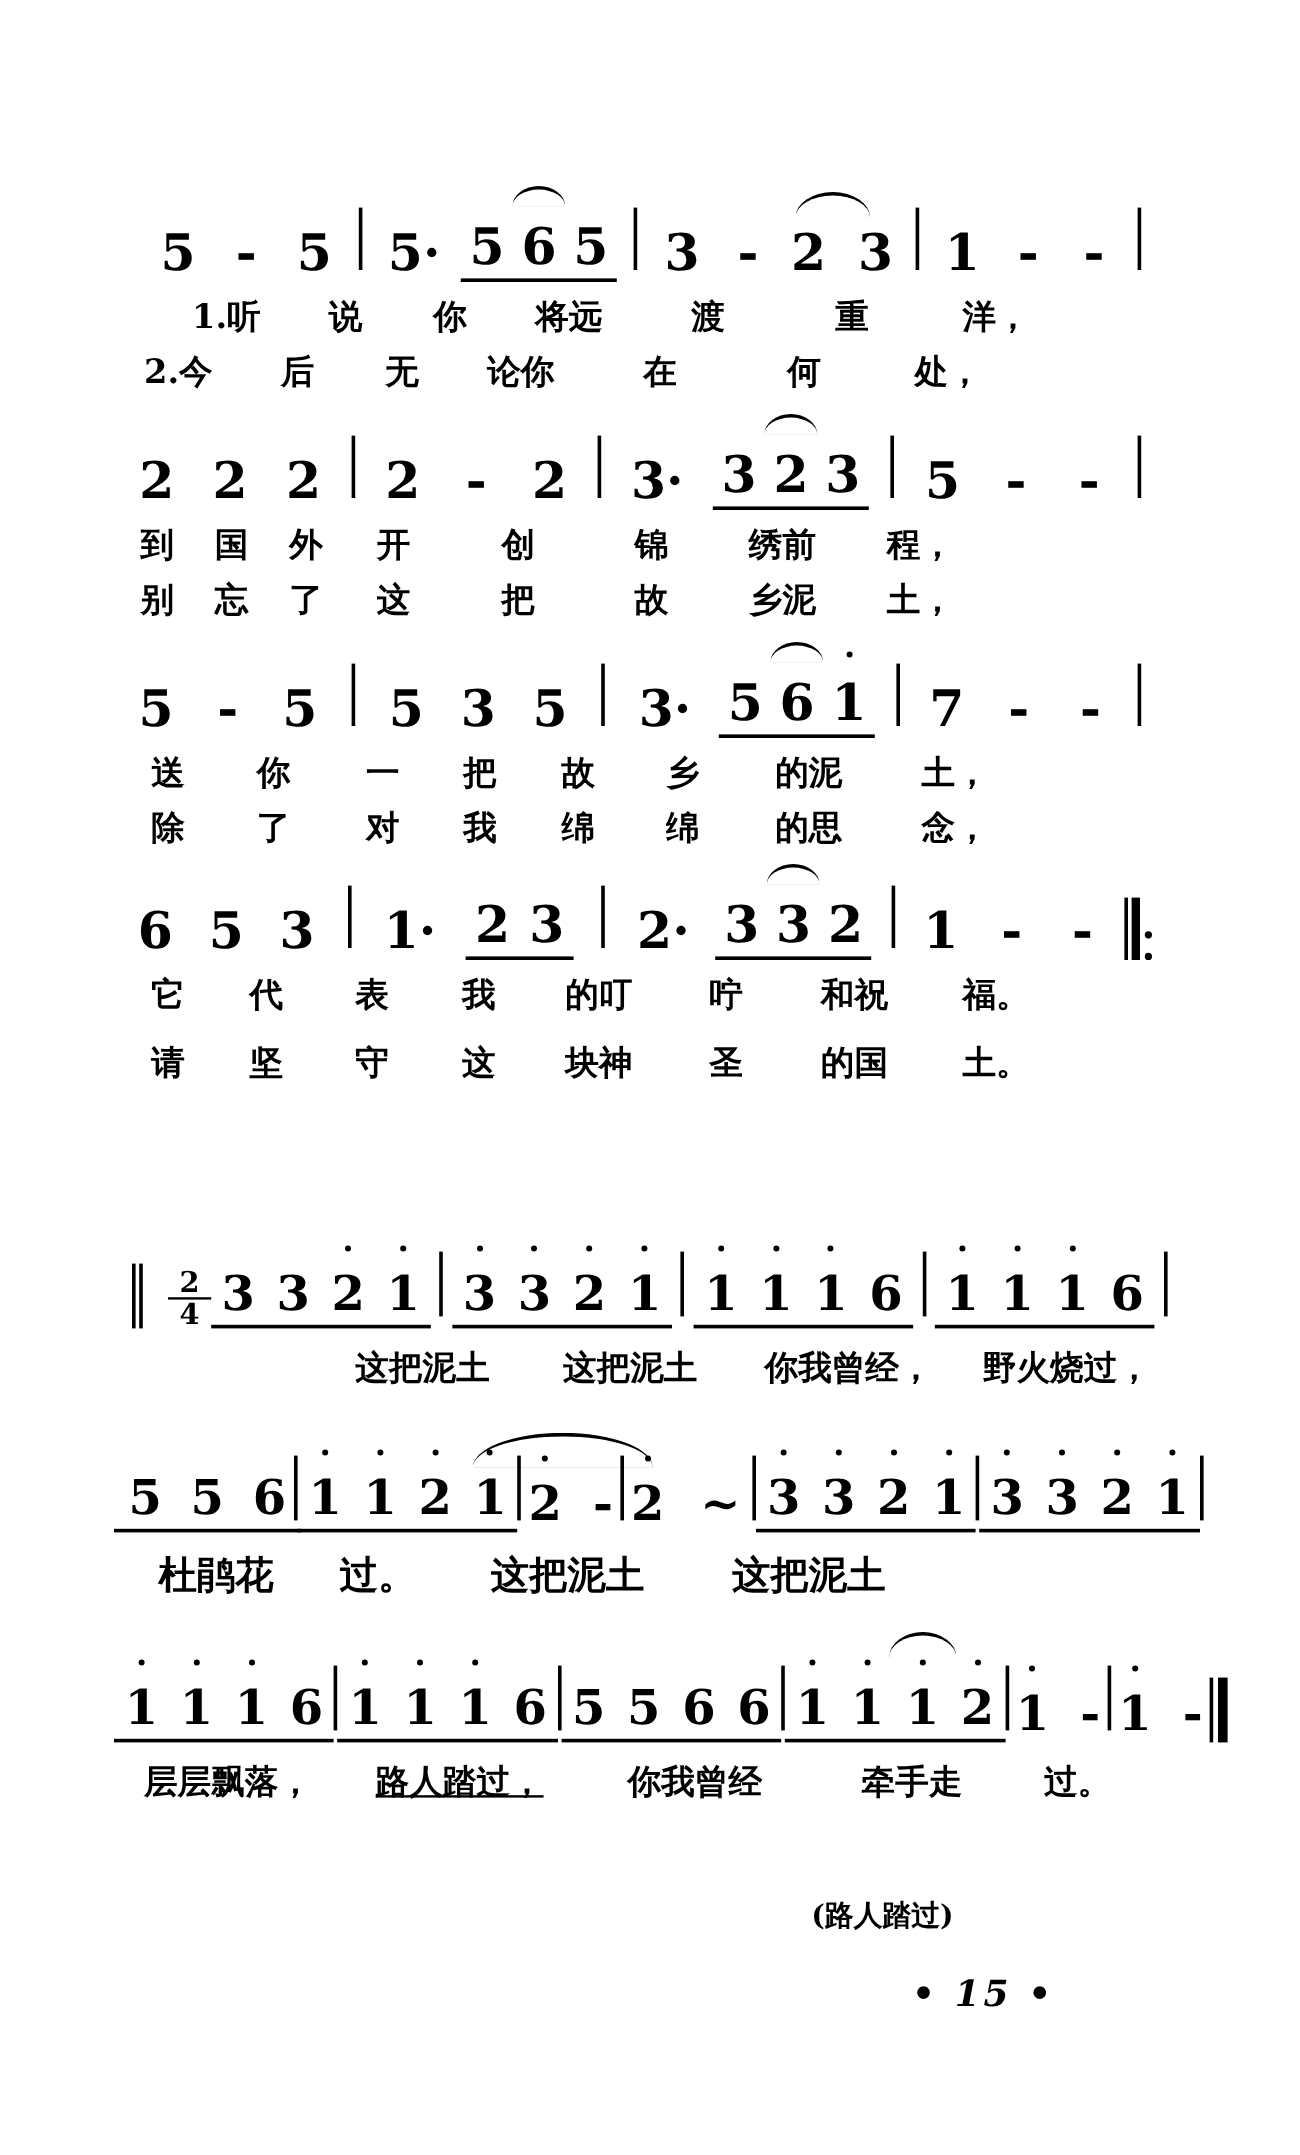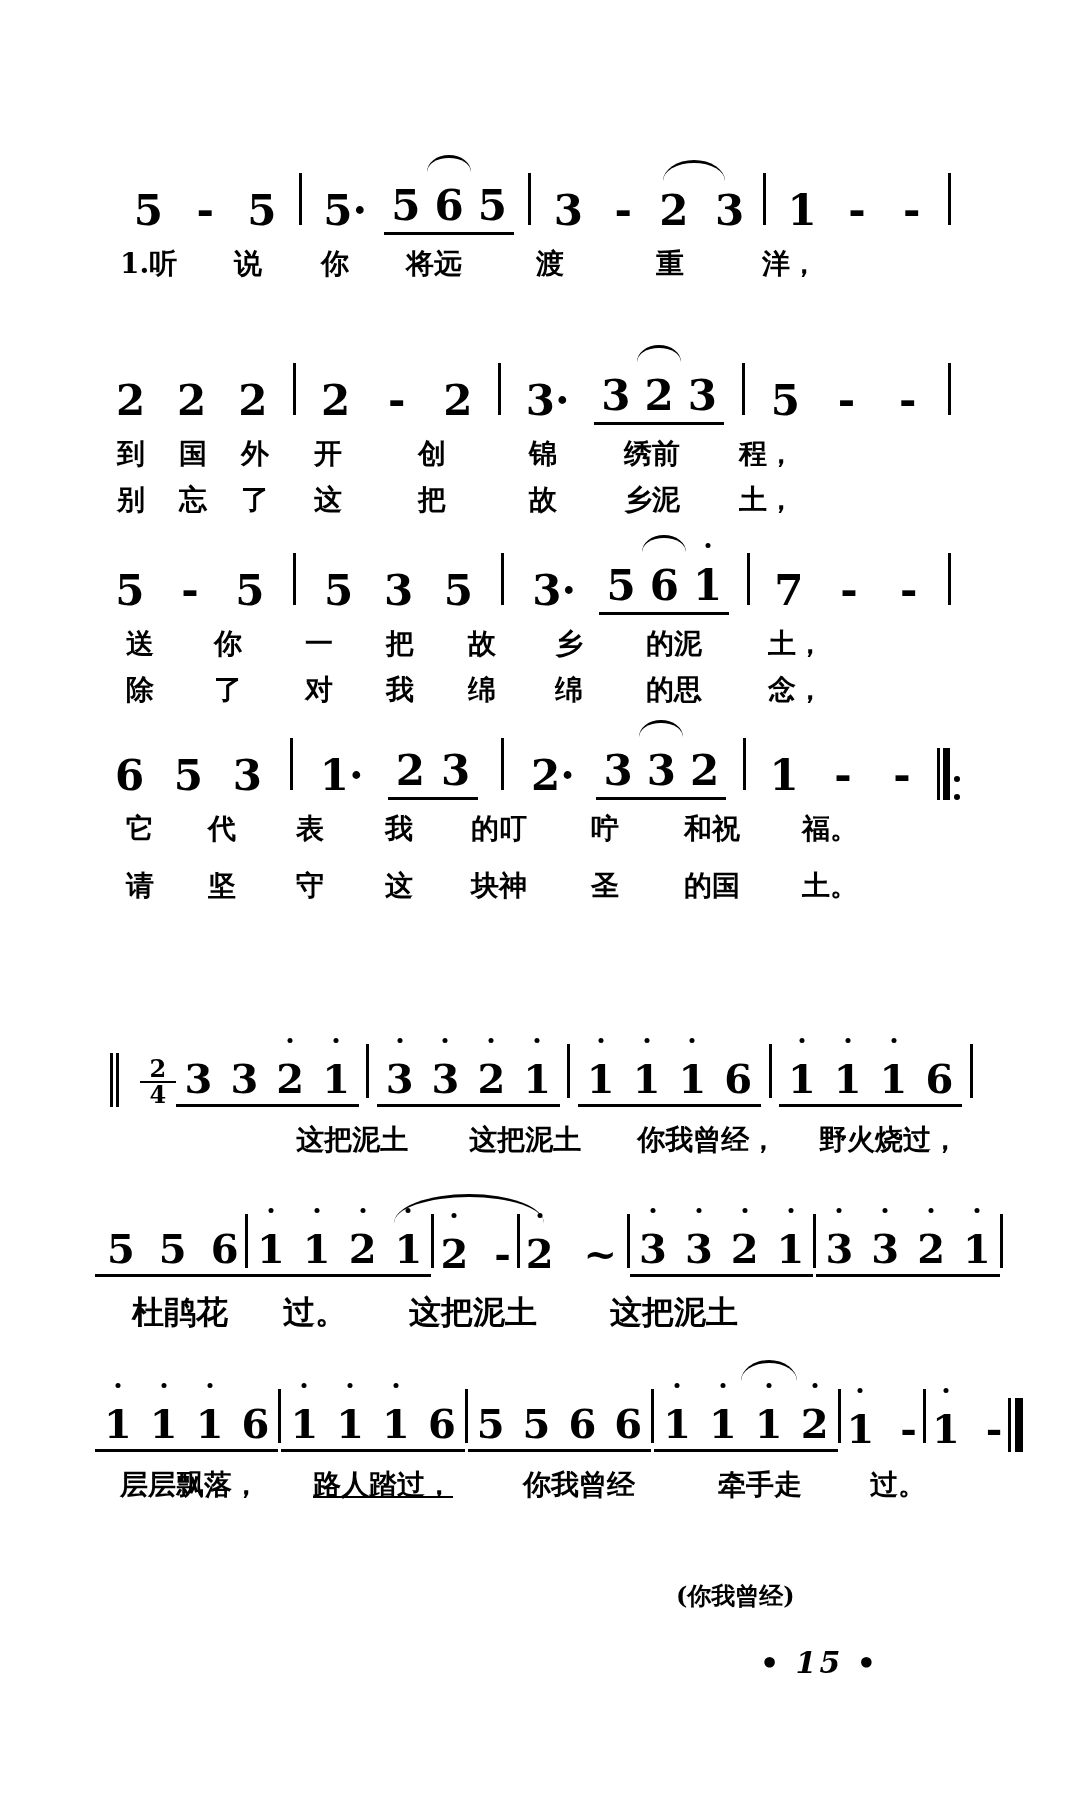--- a/index.html
+++ b/index.html
@@ -134,27 +134,36 @@
         <span class="n" style="position:relative; padding:0 6px;">2<span class="tie" style="left:100%;"></span></span>
         <span class="n" style="padding:0 6px;">3</span>
       </div>
       <div class="cell" style="width:22px;"><span class="bar" style="height:52px;"></span></div>
       <div class="cell" style="width:58px;"><span class="n">1</span></div>
       <div class="cell" style="width:58px;"><span class="n">-</span></div>
       <div class="cell" style="width:58px;"><span class="n">-</span></div>
       <div class="cell" style="width:22px;"><span class="bar" style="height:52px;"></span></div>
     </div>
     <div class="lyric-row" style="font-size:28px; margin-top:10px;">
-      <div class="cell" style="width:84px; text-align:left;"><span>1.听</span></div>
+      <div class="cell" style="width:84px; text-align:left;margin-left:40px;"><span>1.听</span></div>
       <div class="cell" style="width:88px;"><span>说</span></div>
       <div class="cell" style="width:86px;"><span>你</span></div>
       <div class="cell" style="width:112px;"><span>将远</span></div>
       <div class="cell" style="width:120px;"><span>渡</span></div>
       <div class="cell" style="width:120px;"><span>重</span></div>
       <div class="cell" style="width:120px;"><span>洋，</span></div>
+    </div>
+    <div class="lyric-row" style="font-size:28px; margin-top:8px;">
+      <div class="cell" style="width:84px; text-align:left;"><span>2.今</span></div>
+      <div class="cell" style="width:88px;"><span>后</span></div>
+      <div class="cell" style="width:86px;"><span>无</span></div>
+      <div class="cell" style="width:112px;"><span>论你</span></div>
+      <div class="cell" style="width:120px;"><span>在</span></div>
+      <div class="cell" style="width:120px;"><span>何</span></div>
+      <div class="cell" style="width:120px;"><span>处，</span></div>
     </div>
   </div>
 
   <div class="system" style="position:absolute; left:100px; top:365px; width:860px;">
     <div class="notes-row" style="font-size:42px; height:60px;">
       <div class="cell" style="width:62px;"><span class="n">2</span></div>
       <div class="cell" style="width:62px;"><span class="n">2</span></div>
       <div class="cell" style="width:62px;"><span class="n">2</span></div>
       <div class="cell" style="width:22px;"><span class="bar" style="height:52px;"></span></div>
       <div class="cell" style="width:62px;"><span class="n">2</span></div>
@@ -468,20 +477,20 @@
     <div class="lyric-row" style="font-size:28px; margin-top:14px;">
       <div class="cell" style="width:190px;"><span>层层飘落，</span></div>
       <div class="cell" style="width:196px;text-decoration:underline;"><span>路人踏过，</span></div>
       <div class="cell" style="width:196px;"><span>你我曾经</span></div>
       <div class="cell" style="width:166px;"><span>牵手走</span></div>
       <div class="cell" style="width:110px;"><span>过。</span></div>
     </div>
   </div>
 
   <div class="footer-credit" style="left:676px; top:1580px; font-size:24px;">
-    <span>(你我曾经)</span>
+    <span>(路人踏过)</span>
   </div>
 
   <div class="page-number" style="left:760px; top:1645px; font-size:30px; letter-spacing:3px;">
     <span>• 15 •</span>
   </div>
 
 </div>
 
 </body></html>

